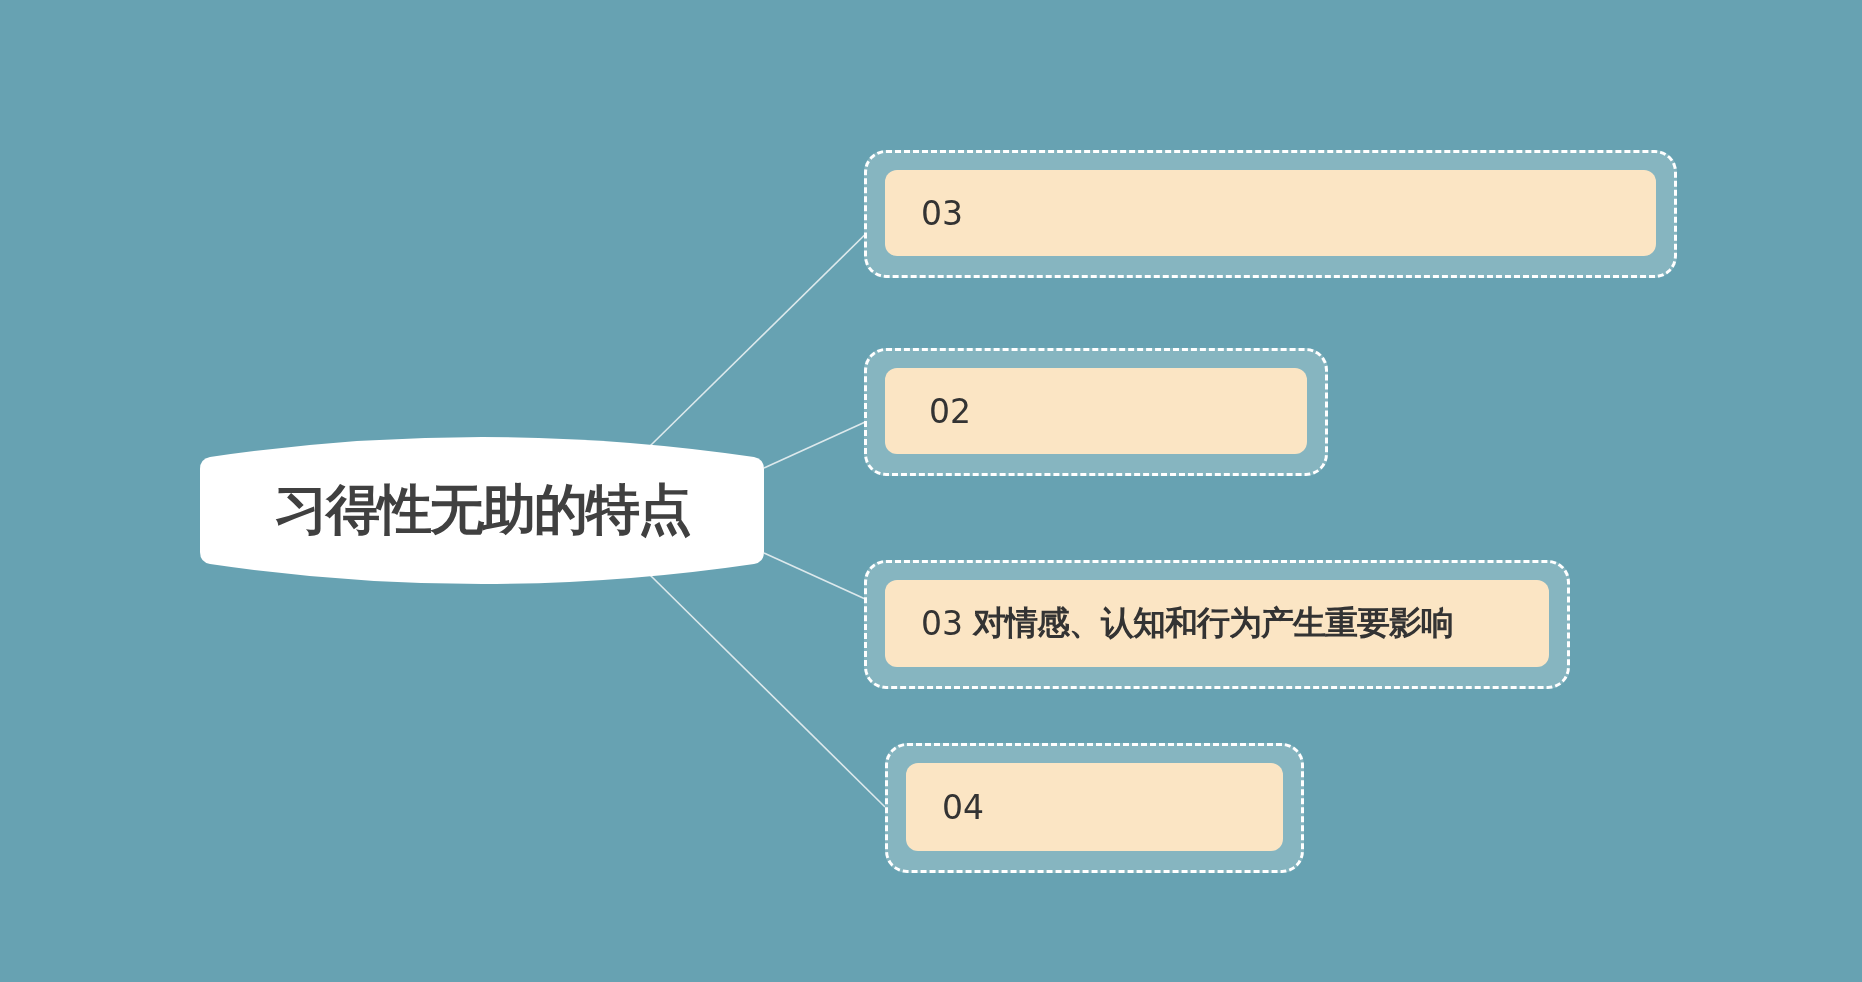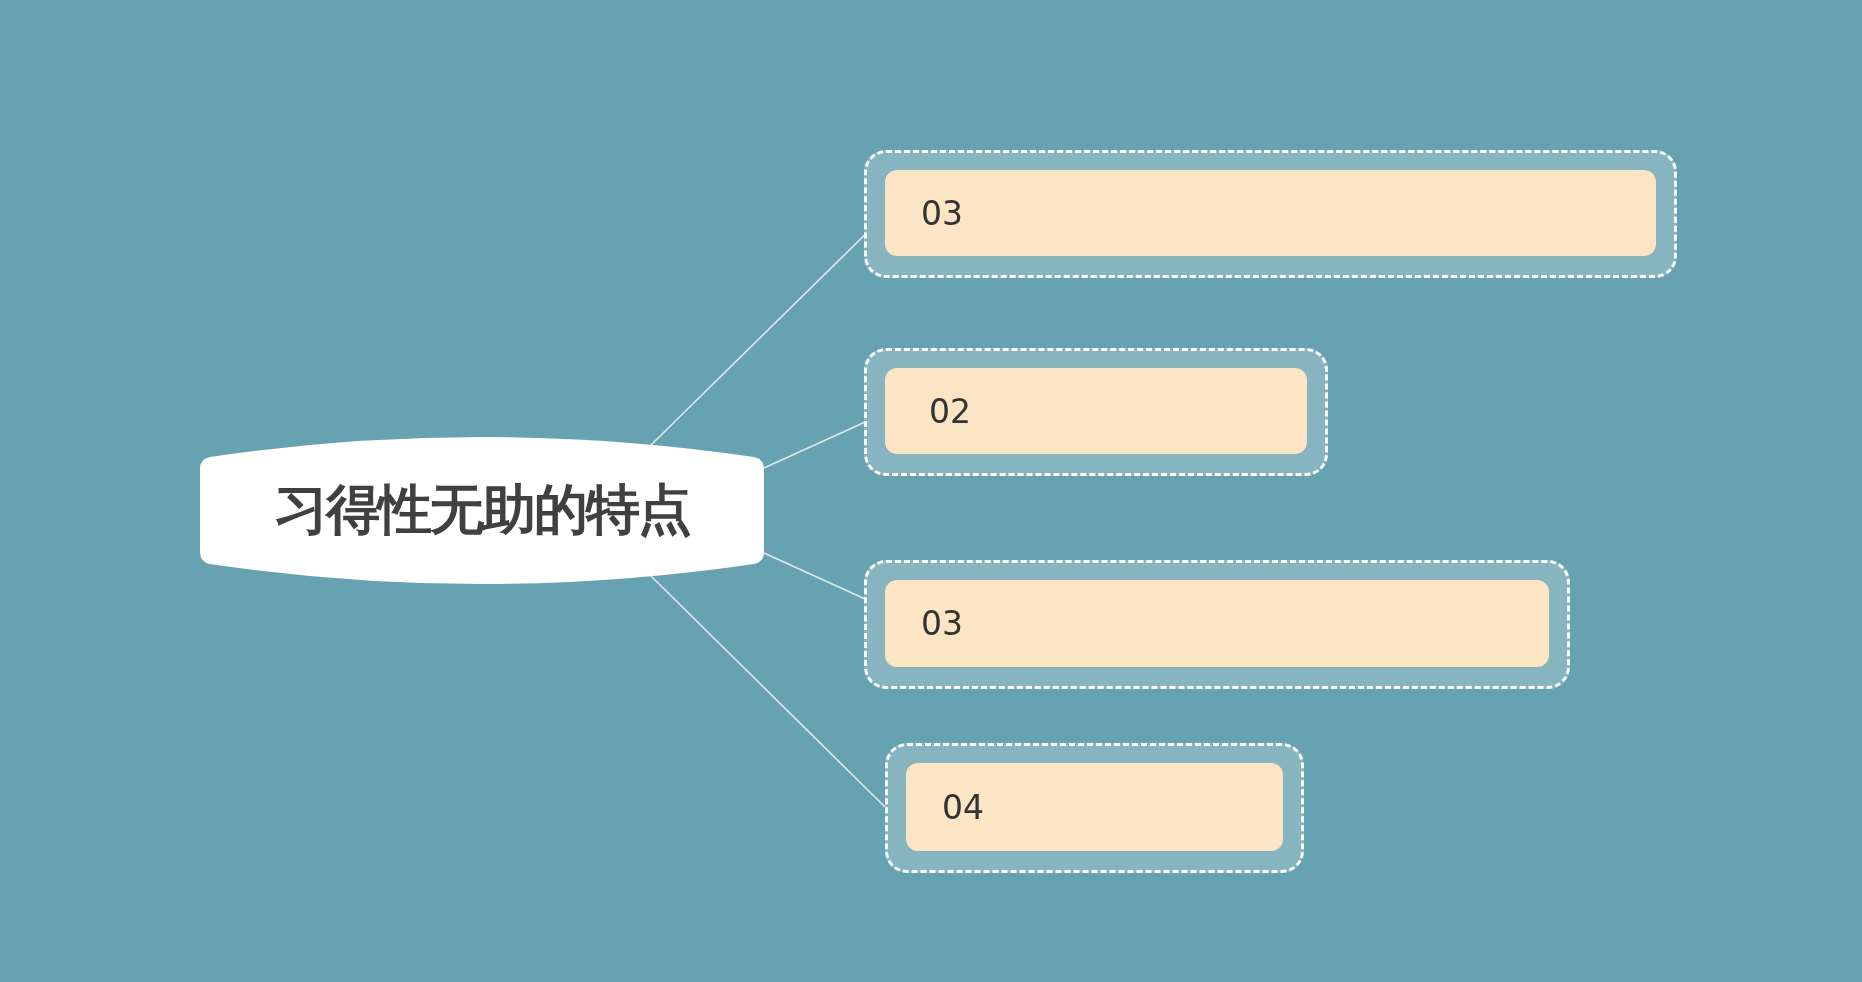--- a/index.html
+++ b/index.html
@@ -42,20 +42,21 @@
 
 <div class="branch" style="left:864px; top:348px; width:464px; height:128px;">
   <div class="inner" style="padding-left:44px;align-items:center;">
     <span class="num">02</span>
   </div>
 </div>
 
 <div class="branch" style="left:864px; top:560px; width:706px; height:129px;">
   <div class="inner">
     <span class="num">03</span>
+    <span class="txt">对情感、认知和行为产生重要影响</span>
   </div>
 </div>
 
 <div class="branch" style="left:885px; top:743px; width:419px; height:130px;">
   <div class="inner">
     <span class="num">04</span>
   </div>
 </div>
 
 </body></html>

